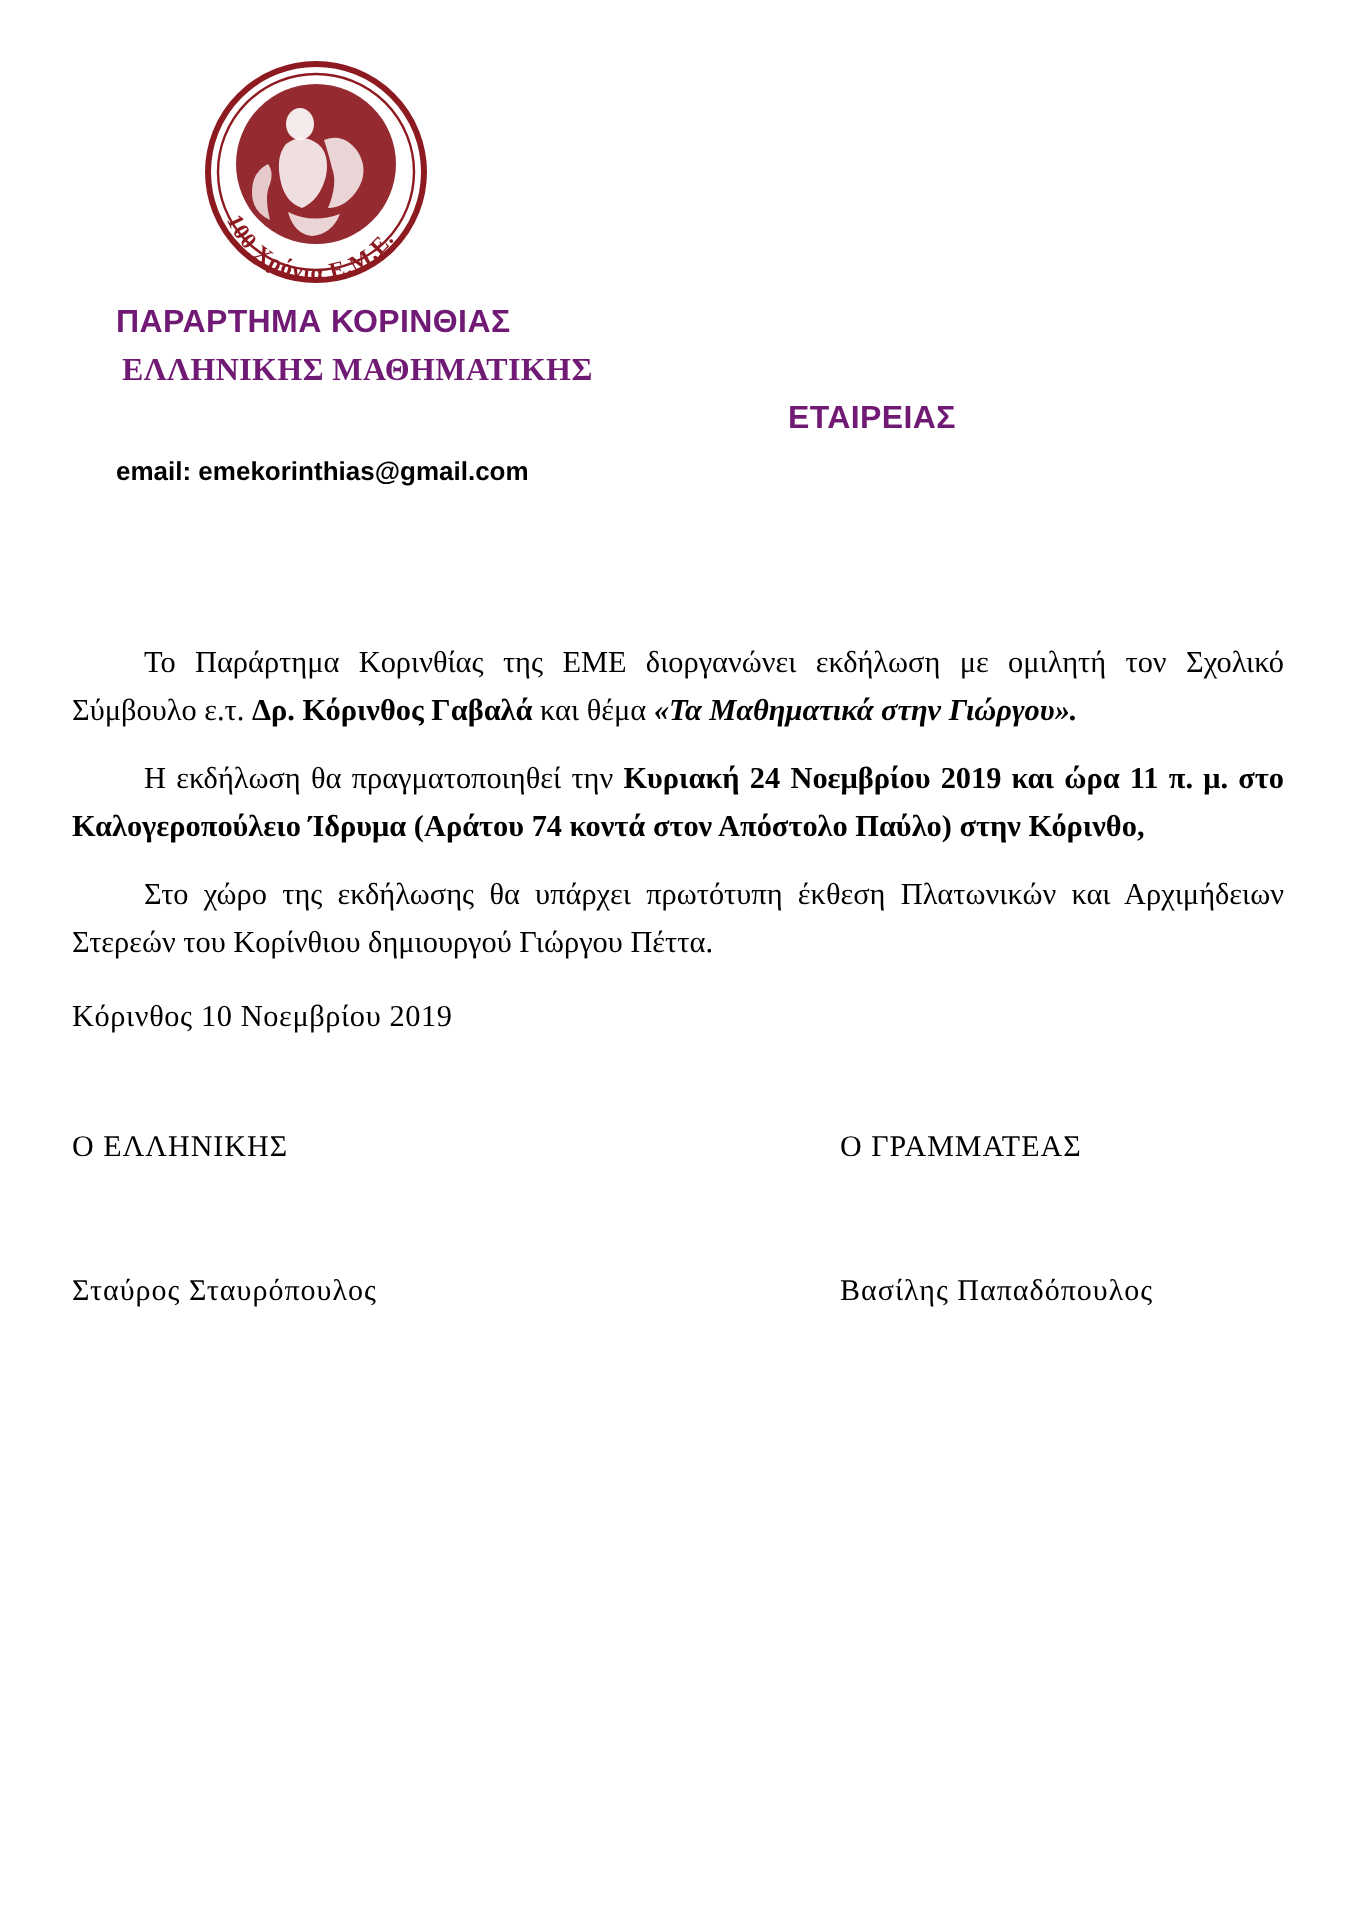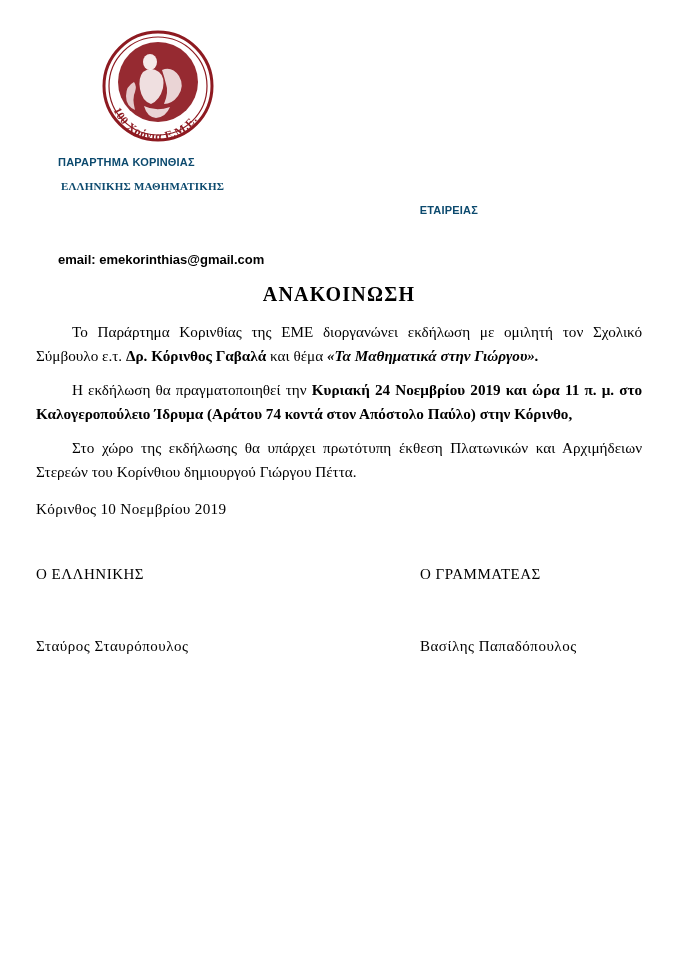--- a/index.html
+++ b/index.html
@@ -35,35 +35,35 @@
 
   
   .letterhead {
     position: absolute;
     left: 58px;
     top: 150px;
     width: 420px;
   }
   .letterhead .lh-line {
     font-family: "Liberation Sans", sans-serif;
-    font-size: 11px;
+    font-size: 16px;
     font-weight: bold;
     letter-spacing: 0.2px;
     line-height: 24px;
-    color: #0c4a6e;
+    color: #701a75;
     white-space: nowrap;
   }
   .letterhead .lh-line.indent1 { padding-left: 3px; font-family: Liberation Serif, serif; }
   .letterhead .lh-line.indent2 { padding-left: 9px; text-align: right; }
   .letterhead .lh-email {
     font-family: "Liberation Sans", sans-serif;
     font-size: 13px;
     font-weight: bold;
     line-height: 24px;
-    margin-top: 26px;
+    margin-top: 2px;
     color: #000;
     white-space: nowrap;
   }
 
   
   .doc-title {
     position: absolute;
     left: 0;
     top: 283px;
     width: 678px;
@@ -148,21 +148,20 @@
     </svg>
   </div>
 
   <div class="letterhead">
     <div class="lh-line">ΠΑΡΑΡΤΗΜΑ ΚΟΡΙΝΘΙΑΣ</div>
     <div class="lh-line indent1">ΕΛΛΗΝΙΚΗΣ ΜΑΘΗΜΑΤΙΚΗΣ</div>
     <div class="lh-line indent2">ΕΤΑΙΡΕΙΑΣ</div>
     <div class="lh-email">email: emekorinthias@gmail.com</div>
   </div>
 
-  <div class="doc-title">ΑΝΑΚΟΙΝΩΣΗ</div>
 
   <div class="content">
 
     <p class="para first-indent"><span>Το Παράρτημα Κορινθίας της ΕΜΕ διοργανώνει εκδήλωση με ομιλητή τον Σχολικό Σύμβουλο ε.τ. </span><b>Δρ. Κόρινθος Γαβαλά</b><span> και θέμα </span><b><i>«Τα Μαθηματικά στην Γιώργου».</i></b></p>
 
     <p class="para first-indent second"><span>Η  εκδήλωση θα πραγματοποιηθεί την </span><b>Κυριακή 24 Νοεμβρίου 2019 και ώρα 11 π. μ. στο Καλογεροπούλειο Ίδρυμα (Αράτου 74 κοντά στον Απόστολο Παύλο) στην Κόρινθο,</b></p>
 
     <p class="para first-indent">Στο χώρο της εκδήλωσης θα υπάρχει πρωτότυπη έκθεση Πλατωνικών και Αρχιμήδειων Στερεών του Κορίνθιου δημιουργού Γιώργου Πέττα.</p>
 
     <div class="date-line">Κόρινθος 10  Νοεμβρίου 2019</div>

